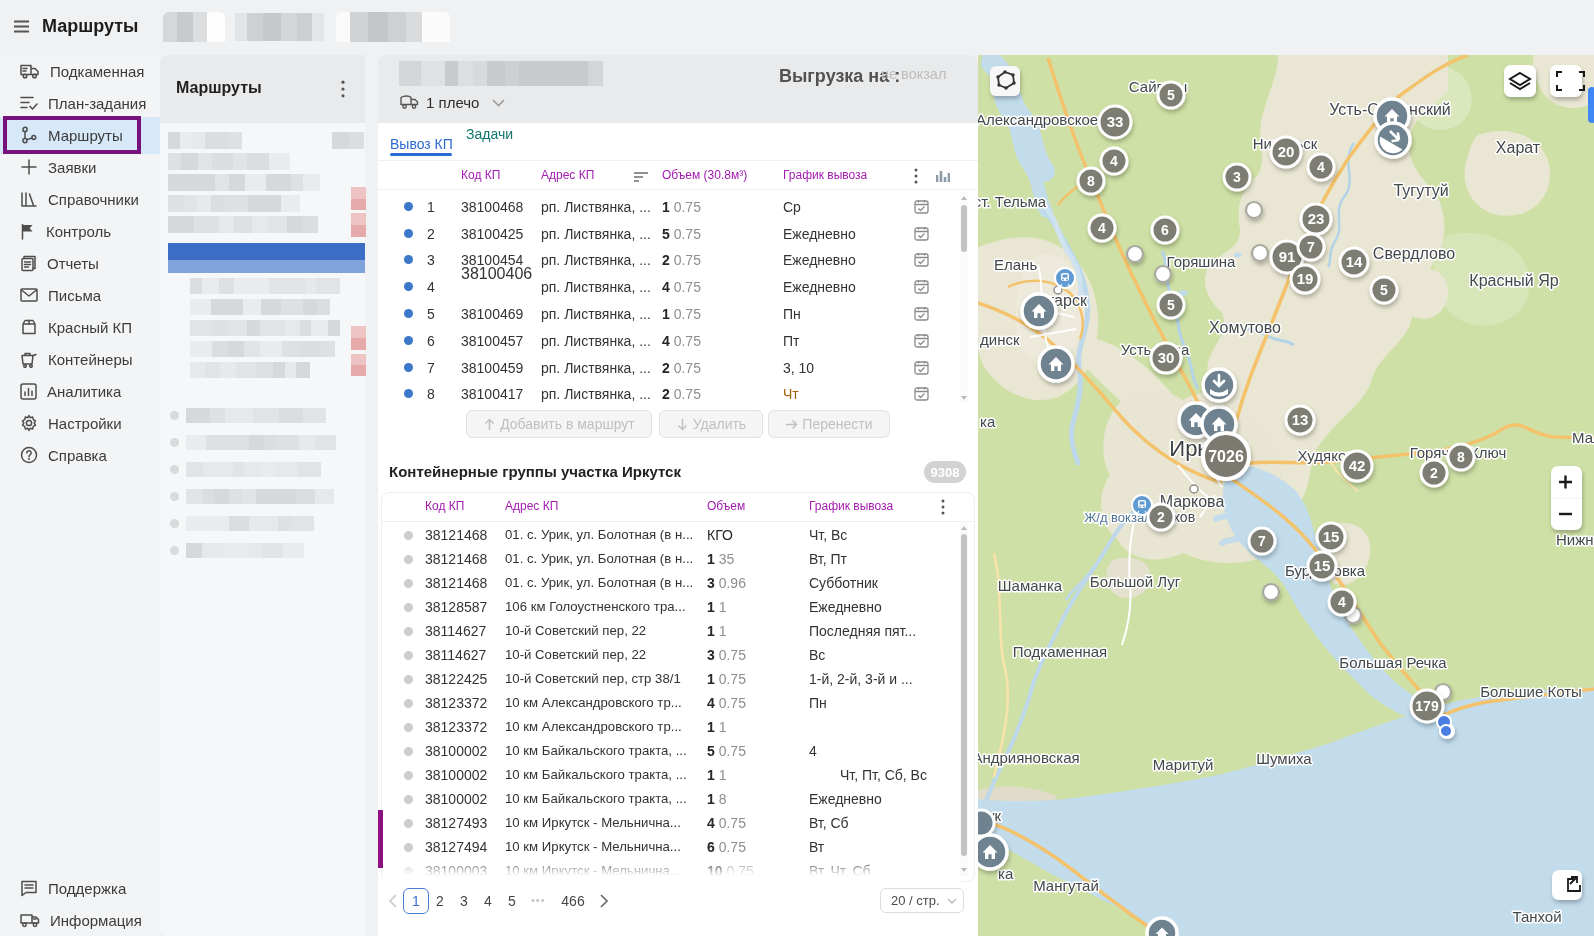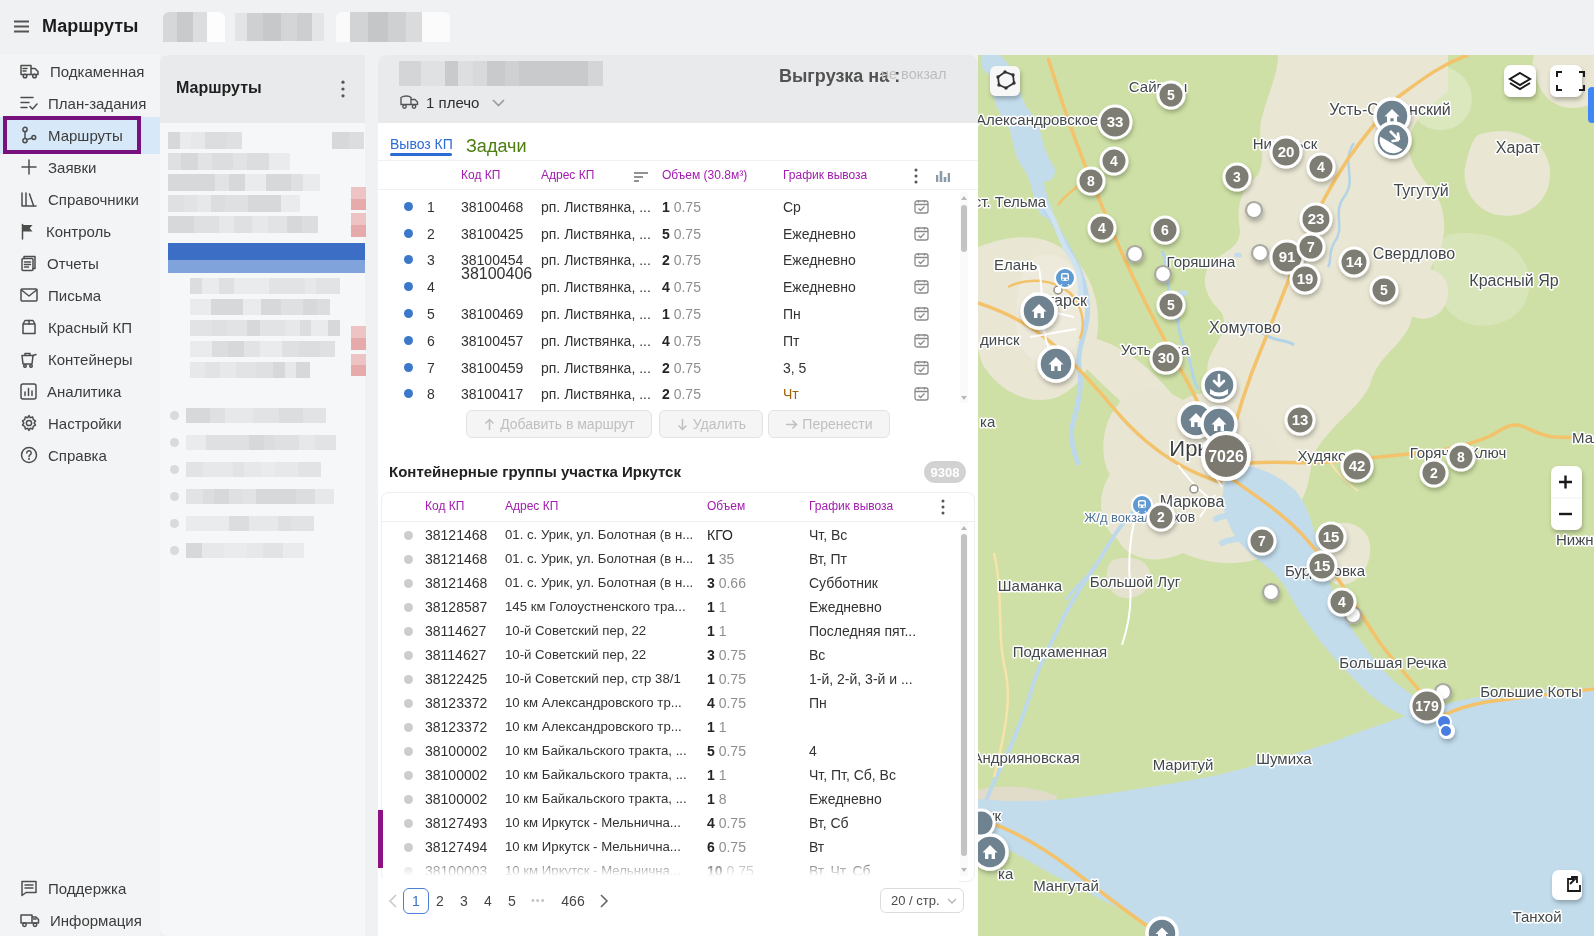--- a/index.html
+++ b/index.html
@@ -379,21 +379,21 @@
 <svg class="abs" style="left:399px;top:95px" width="21" height="15" viewBox="0 0 21 15">
     <path d="M2,2.5c3-2,8-2,10,0v7H2z M12,4.5h4l2.5,2.5v2.5H12z" fill="none" stroke="#555" stroke-width="1.4" stroke-linejoin="round"></path>
     <circle cx="5.5" cy="11.5" r="1.7" fill="none" stroke="#555" stroke-width="1.4"></circle>
     <circle cx="15" cy="11.5" r="1.7" fill="none" stroke="#555" stroke-width="1.4"></circle>
   </svg>
 <div class="abs" style="left:426px;top:94px;font-size:15px;color:#2f2f2f">1 плечо</div>
 <svg class="abs" style="left:492px;top:99px" width="13" height="8">
     <path d="M1,1l5.5,5.5L12,1" fill="none" stroke="#9a9a9a" stroke-width="1.6"></path>
   </svg>
 <div class="abs" style="left:390px;top:136px;font-size:14px;color:#2b6cd4">Вывоз КП</div>
-<div class="abs" style="left:466px;top:136px;font-size:18px;color:#4d7c0f">Задачи</div>
+<div class="abs" style="left:466px;top:126px;font-size:14px;color:#0f766e">Задачи</div>
 <div class="abs" style="left:390px;top:153px;width:62px;height:3px;background:#2b6cd4;border-radius:2px"></div>
 <div class="abs" style="left:378px;top:160px;width:600px;height:1px;background:#f0f0f0"></div>
 <div class="abs th" style="left:461px;top:168px">Код КП</div>
 <div class="abs th" style="left:541px;top:168px">Адрес КП</div>
 <svg class="abs" style="left:634px;top:172px" width="15" height="10">
     <path d="M0,1h14M0,5h9M0,9h5" stroke="#6f6f6f" stroke-width="1.6"></path>
   </svg>
 <div class="abs th" style="left:662px;top:168px">Объем (30.8м³)</div>
 <div class="abs th" style="left:783px;top:168px">График вывоза</div>
 <svg class="abs" style="left:914px;top:168px" width="4" height="16">
@@ -469,21 +469,21 @@
 <div class="abs" style="left:914px;top:333px"><svg width="15" height="15" viewBox="0 0 15 15">
       <rect x="1" y="2" width="13" height="12" rx="2" fill="none" stroke="#8a8a8a" stroke-width="1.3"></rect>
       <path d="M1,5.5h13M4.5,1v2.5M10.5,1v2.5" stroke="#8a8a8a" stroke-width="1.3"></path>
       <path d="M4.5,9.5l2,2 4-4" fill="none" stroke="#8a8a8a" stroke-width="1.3"></path>
     </svg></div>
 <div class="abs" style="left:404px;top:363px;width:9px;height:9px;border-radius:50%;background:#3b78c9"></div>
 <div class="cell" style="left:425px;top:360px;width:12px;text-align:center;font-size:14px;color:#333">7</div>
 <div class="cell" style="left:461px;top:360px;font-size:14px;color:#333">38100459</div>
 <div class="cell" style="left:541px;top:360px;font-size:14px;color:#333">рп. Листвянка, ...</div>
 <div class="cell" style="left:662px;top:360px;font-size:14px;color:#262626;font-weight:bold">2<span style="font-weight:normal;color:#8e8e8e"> 0.75</span></div>
-<div class="cell" style="left:783px;top:360px;font-size:14px;color:#333">3, 5</div>
+<div class="cell" style="left:783px;top:360px;font-size:14px;color:#333">3, 10</div>
 <div class="abs" style="left:914px;top:360px"><svg width="15" height="15" viewBox="0 0 15 15">
       <rect x="1" y="2" width="13" height="12" rx="2" fill="none" stroke="#8a8a8a" stroke-width="1.3"></rect>
       <path d="M1,5.5h13M4.5,1v2.5M10.5,1v2.5" stroke="#8a8a8a" stroke-width="1.3"></path>
       <path d="M4.5,9.5l2,2 4-4" fill="none" stroke="#8a8a8a" stroke-width="1.3"></path>
     </svg></div>
 <div class="abs" style="left:404px;top:389px;width:9px;height:9px;border-radius:50%;background:#3b78c9"></div>
 <div class="cell" style="left:425px;top:386px;width:12px;text-align:center;font-size:14px;color:#333">8</div>
 <div class="cell" style="left:461px;top:386px;font-size:14px;color:#333">38100417</div>
 <div class="cell" style="left:541px;top:386px;font-size:14px;color:#333">рп. Листвянка, ...</div>
 <div class="cell" style="left:662px;top:386px;font-size:14px;color:#262626;font-weight:bold">2<span style="font-weight:normal;color:#8e8e8e"> 0.75</span></div>
@@ -529,25 +529,25 @@
 <div class="cell" style="left:707px;top:527px;font-size:14px;color:#262626">КГО</div>
 <div class="cell" style="left:809px;top:527px;font-size:14px;color:#333">Чт, Вс</div>
 <div class="abs" style="left:404px;top:555px;width:9px;height:9px;border-radius:50%;background:#cdcdcd"></div>
 <div class="cell" style="left:425px;top:551px;font-size:14px;color:#333">38121468</div>
 <div class="cell" style="left:505px;top:551px;font-size:13.2px;color:#333">01. с. Урик, ул. Болотная (в н...</div>
 <div class="cell" style="left:707px;top:551px;font-size:14px;color:#262626"><b>1</b><span style="color:#8e8e8e"> 35</span></div>
 <div class="cell" style="left:809px;top:551px;font-size:14px;color:#333">Вт, Пт</div>
 <div class="abs" style="left:404px;top:579px;width:9px;height:9px;border-radius:50%;background:#cdcdcd"></div>
 <div class="cell" style="left:425px;top:575px;font-size:14px;color:#333">38121468</div>
 <div class="cell" style="left:505px;top:575px;font-size:13.2px;color:#333">01. с. Урик, ул. Болотная (в н...</div>
-<div class="cell" style="left:707px;top:575px;font-size:14px;color:#262626"><b>3</b><span style="color:#8e8e8e"> 0.66</span></div>
+<div class="cell" style="left:707px;top:575px;font-size:14px;color:#262626"><b>3</b><span style="color:#8e8e8e"> 0.96</span></div>
 <div class="cell" style="left:809px;top:575px;font-size:14px;color:#333">Субботник</div>
 <div class="abs" style="left:404px;top:603px;width:9px;height:9px;border-radius:50%;background:#cdcdcd"></div>
 <div class="cell" style="left:425px;top:599px;font-size:14px;color:#333">38128587</div>
-<div class="cell" style="left:505px;top:599px;font-size:13.2px;color:#333">145 км Голоустненского тра...</div>
+<div class="cell" style="left:505px;top:599px;font-size:13.2px;color:#333">106 км Голоустненского тра...</div>
 <div class="cell" style="left:707px;top:599px;font-size:14px;color:#262626"><b>1</b><span style="color:#8e8e8e"> 1</span></div>
 <div class="cell" style="left:809px;top:599px;font-size:14px;color:#333">Ежедневно</div>
 <div class="abs" style="left:404px;top:627px;width:9px;height:9px;border-radius:50%;background:#cdcdcd"></div>
 <div class="cell" style="left:425px;top:623px;font-size:14px;color:#333">38114627</div>
 <div class="cell" style="left:505px;top:623px;font-size:13.2px;color:#333">10-й Советский пер, 22</div>
 <div class="cell" style="left:707px;top:623px;font-size:14px;color:#262626"><b>1</b><span style="color:#8e8e8e"> 1</span></div>
 <div class="cell" style="left:809px;top:623px;font-size:14px;color:#333">Последняя пят...</div>
 <div class="abs" style="left:404px;top:651px;width:9px;height:9px;border-radius:50%;background:#cdcdcd"></div>
 <div class="cell" style="left:425px;top:647px;font-size:14px;color:#333">38114627</div>
 <div class="cell" style="left:505px;top:647px;font-size:13.2px;color:#333">10-й Советский пер, 22</div>
@@ -570,21 +570,21 @@
 <div class="cell" style="left:809px;top:719px;font-size:14px;color:#333"></div>
 <div class="abs" style="left:404px;top:747px;width:9px;height:9px;border-radius:50%;background:#cdcdcd"></div>
 <div class="cell" style="left:425px;top:743px;font-size:14px;color:#333">38100002</div>
 <div class="cell" style="left:505px;top:743px;font-size:13.2px;color:#333">10 км Байкальского тракта, ...</div>
 <div class="cell" style="left:707px;top:743px;font-size:14px;color:#262626"><b>5</b><span style="color:#8e8e8e"> 0.75</span></div>
 <div class="cell" style="left:809px;top:743px;font-size:14px;color:#333">4</div>
 <div class="abs" style="left:404px;top:771px;width:9px;height:9px;border-radius:50%;background:#cdcdcd"></div>
 <div class="cell" style="left:425px;top:767px;font-size:14px;color:#333">38100002</div>
 <div class="cell" style="left:505px;top:767px;font-size:13.2px;color:#333">10 км Байкальского тракта, ...</div>
 <div class="cell" style="left:707px;top:767px;font-size:14px;color:#262626"><b>1</b><span style="color:#8e8e8e"> 1</span></div>
-<div class="cell" style="left:809px;top:767px;font-size:14px;color:#333">Чт, Пт, Сб, Вс</div>
+<div class="cell" style="left:840px;top:767px;font-size:14px;color:#333">Чт, Пт, Сб, Вс</div>
 <div class="abs" style="left:404px;top:795px;width:9px;height:9px;border-radius:50%;background:#cdcdcd"></div>
 <div class="cell" style="left:425px;top:791px;font-size:14px;color:#333">38100002</div>
 <div class="cell" style="left:505px;top:791px;font-size:13.2px;color:#333">10 км Байкальского тракта, ...</div>
 <div class="cell" style="left:707px;top:791px;font-size:14px;color:#262626"><b>1</b><span style="color:#8e8e8e"> 8</span></div>
 <div class="cell" style="left:809px;top:791px;font-size:14px;color:#333">Ежедневно</div>
 <div class="abs" style="left:404px;top:819px;width:9px;height:9px;border-radius:50%;background:#cdcdcd"></div>
 <div class="cell" style="left:425px;top:815px;font-size:14px;color:#333">38127493</div>
 <div class="cell" style="left:505px;top:815px;font-size:13.2px;color:#333">10 км Иркутск - Мельнична...</div>
 <div class="cell" style="left:707px;top:815px;font-size:14px;color:#262626"><b>4</b><span style="color:#8e8e8e"> 0.75</span></div>
 <div class="cell" style="left:809px;top:815px;font-size:14px;color:#333">Вт, Сб</div>

